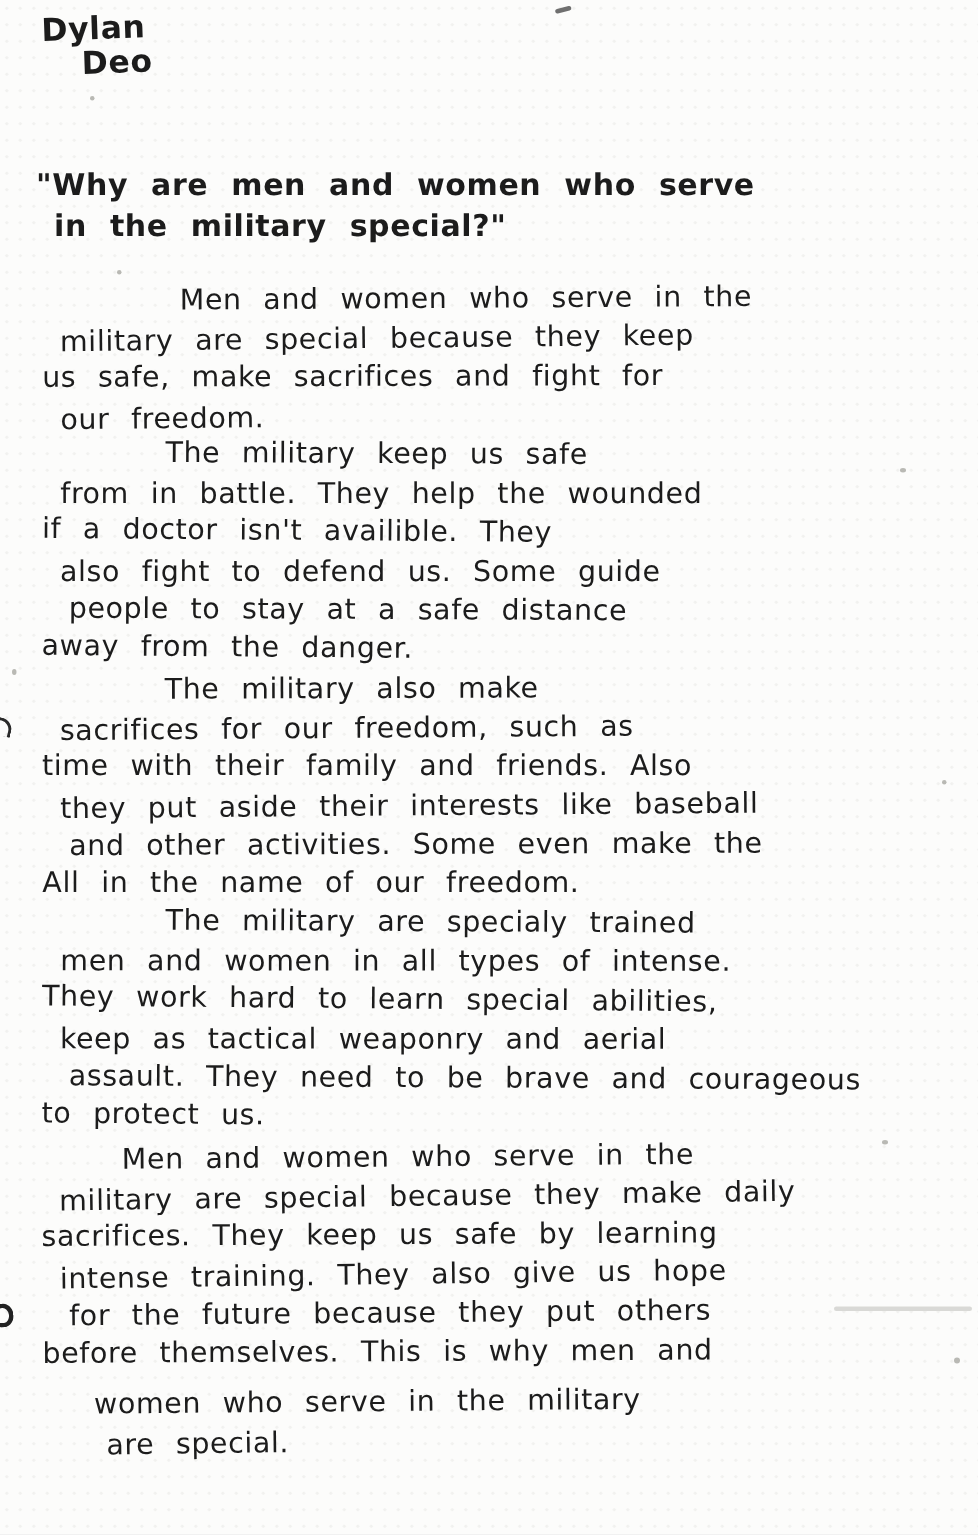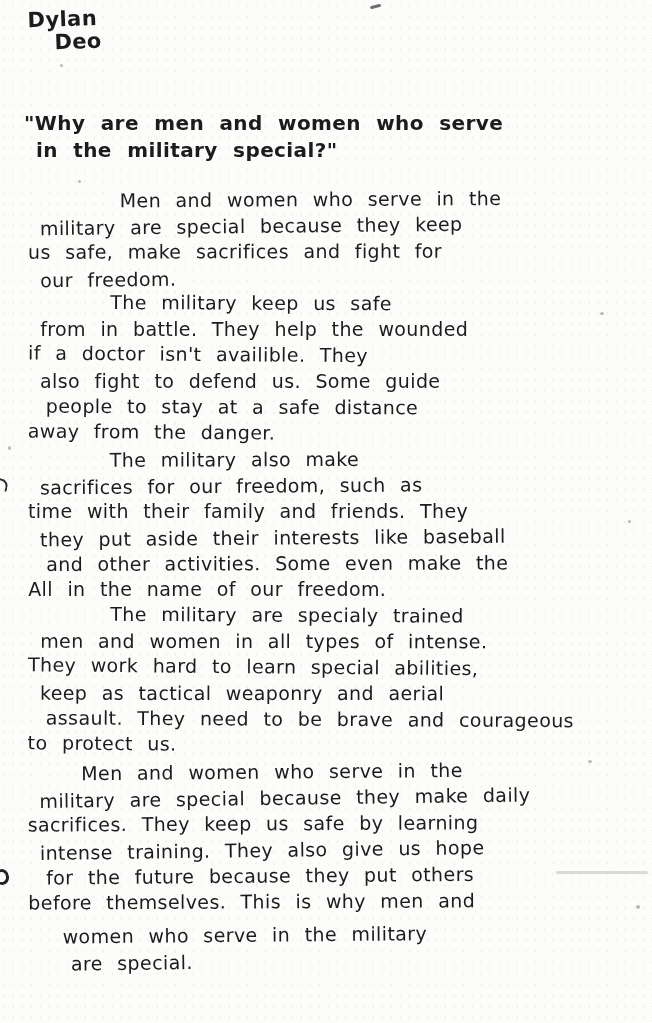--- a/index.html
+++ b/index.html
@@ -132,21 +132,21 @@
       <div class="line">from in battle. They help the wounded</div>
       <div class="line">if a doctor isn't availible. They</div>
       <div class="line">also fight to defend us. Some guide</div>
       <div class="line">people to stay at a safe distance</div>
       <div class="line">away from the danger.</div>
     </div>
 
     <div class="para p3">
       <div class="line first">The military also make</div>
       <div class="line">sacrifices for our freedom, such as</div>
-      <div class="line">time with their family and friends. They</div>
+      <div class="line">time with their family and friends. Also</div>
       <div class="line">they put aside their interests like baseball</div>
       <div class="line">and other activities. Some even make the</div>
       <div class="line">All in the name of our freedom.</div>
     </div>
 
     <div class="para p4">
       <div class="line first">The military are specialy trained</div>
       <div class="line">men and women in all types of intense.</div>
       <div class="line">They work hard to learn special abilities,</div>
       <div class="line">keep as tactical weaponry and aerial</div>

